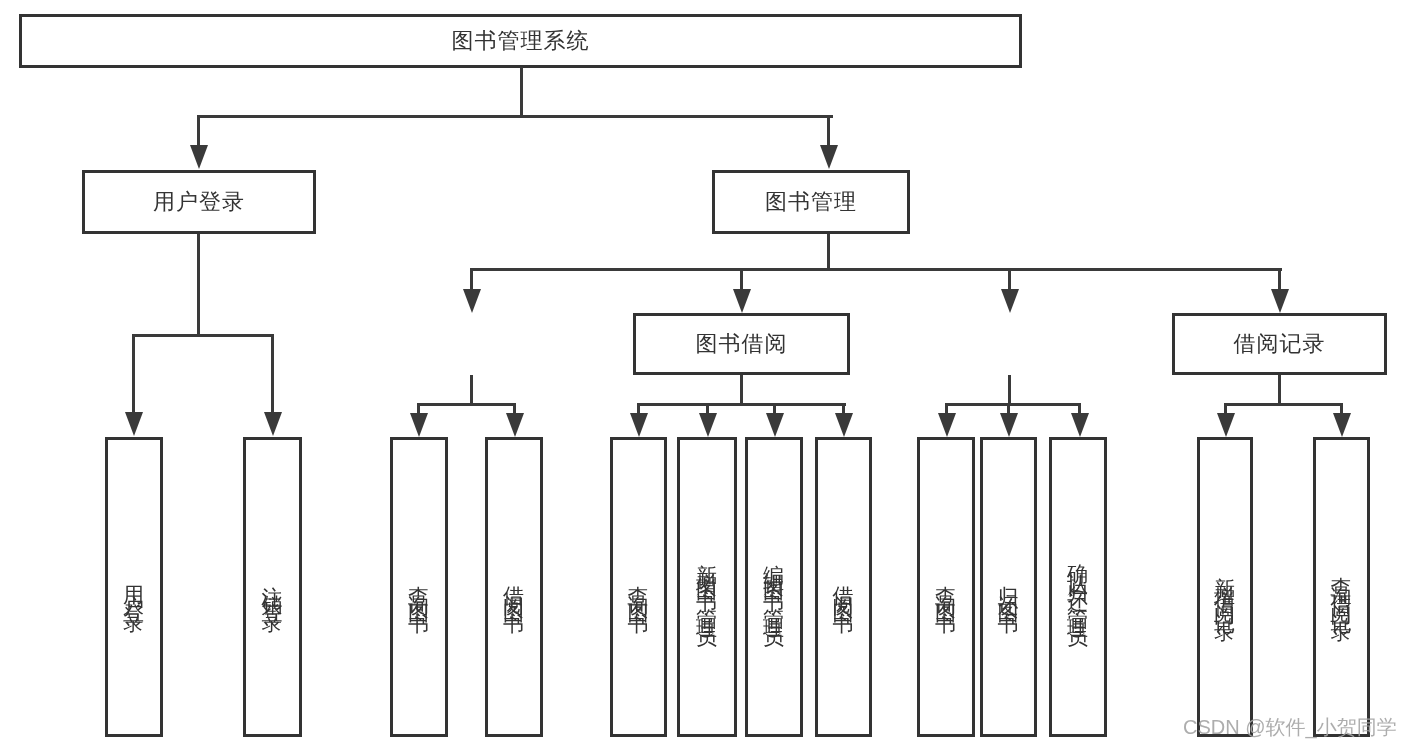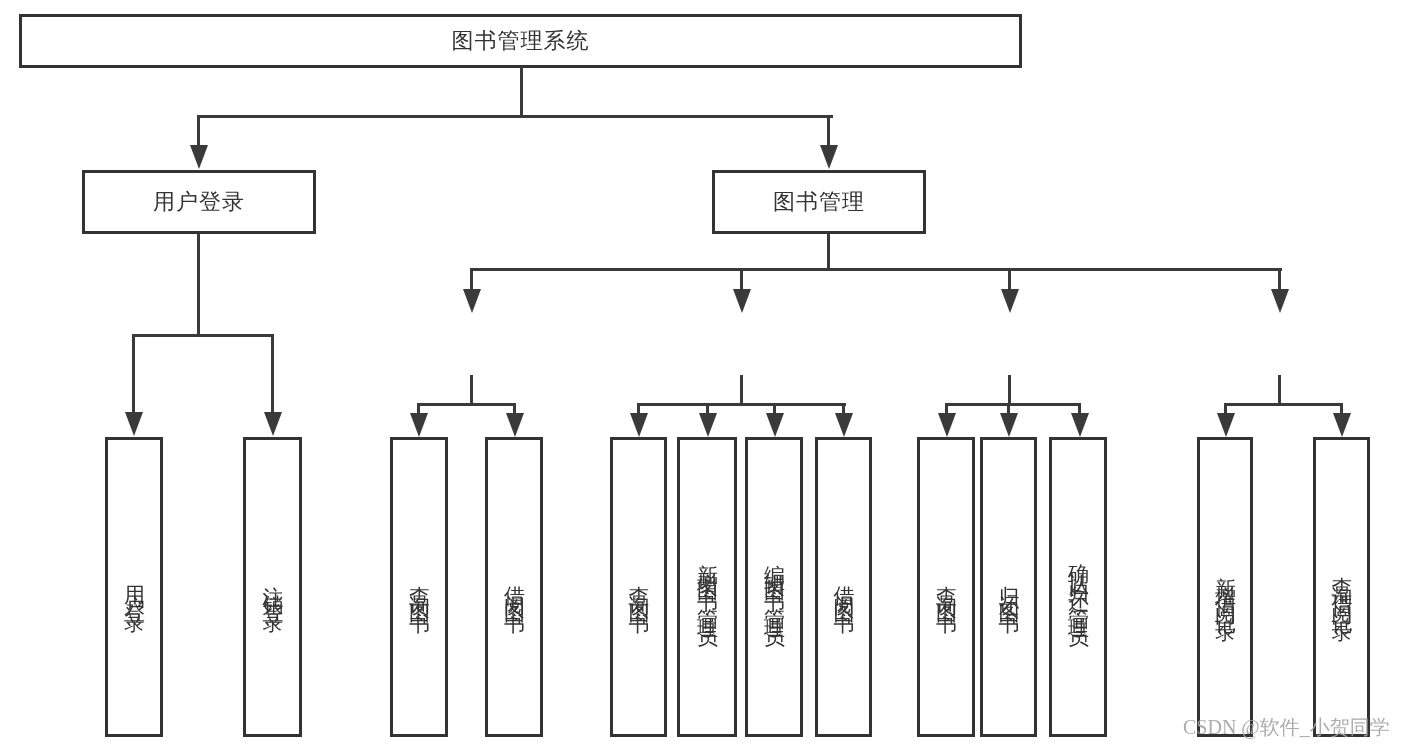--- a/index.html
+++ b/index.html
@@ -1,21 +1,21 @@
 <!DOCTYPE html>
 <html><head>
 <meta charset="utf-8">
 <style>
   html, body { margin: 0; padding: 0; background: #ffffff; }
   .stage {
     position: relative;
     width: 1405px;
     height: 747px;
     background: #ffffff;
-    font-family: Liberation Serif, serif;
+    font-family: Liberation Sans, sans-serif;
     color: #333333;
     overflow: hidden;
   }
   
   .node {
     position: absolute;
     box-sizing: border-box;
     border: 3px solid #333333;
     background: #ffffff;
     display: flex;
@@ -57,22 +57,24 @@
   }
 </style>
 </head>
 <body>
 
 <div class="stage">
 
   <div class="node" style="left:19px; top:14px; width:1003px; height:54px;">图书管理系统</div>
 
   <div class="node" style="left:82px; top:170px; width:234px; height:64px;">用户登录</div>
-  <div class="node" style="left:712px; top:170px; width:214px; height:64px;">图书管理</div>
+  <div class="node" style="left:712px; top:170px; width:198px; height:64px;">图书管理</div>
 
+  <div class="node" style="left:633px; top:313px; width:217px; height:62px;">图书借阅</div>
+  <div class="node" style="left:1172px; top:313px; width:215px; height:62px;">借阅记录</div>
 
   <div class="node leaf" style="left:105px; top:437px; width:58px; height:300px;">用户登录</div>
   <div class="node leaf" style="left:243px; top:437px; width:59px; height:300px;">注销登录</div>
 
   <div class="node leaf" style="left:390px; top:437px; width:58px; height:300px;">查询图书</div>
   <div class="node leaf" style="left:485px; top:437px; width:58px; height:300px;">借阅图书</div>
 
   <div class="node leaf" style="left:610px; top:437px; width:57px; height:300px;">查询图书</div>
   <div class="node leaf" style="left:677px; top:437px; width:60px; height:300px;">新增图书（管理员）</div>
   <div class="node leaf" style="left:745px; top:437px; width:58px; height:300px;">编辑图书（管理员）</div>

